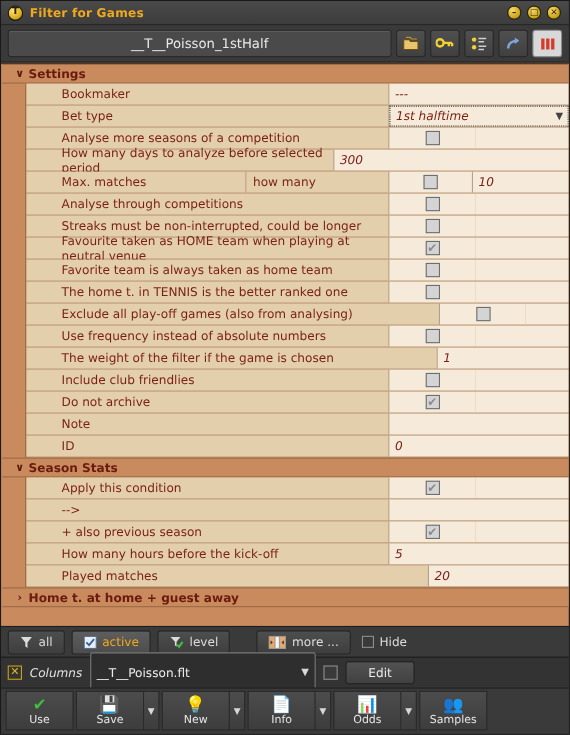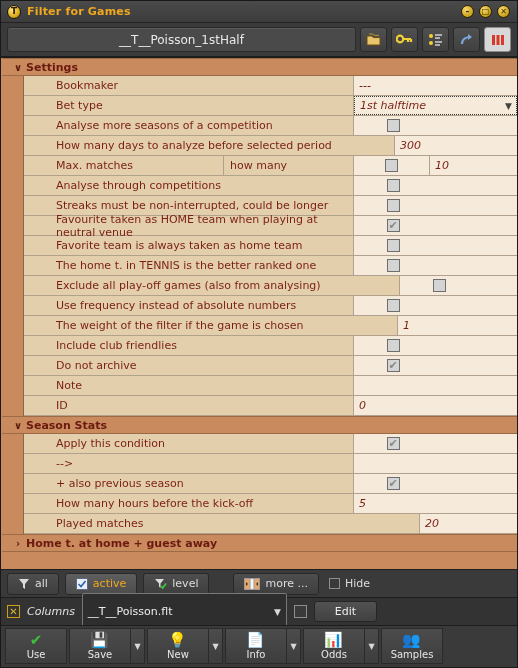--- a/index.html
+++ b/index.html
@@ -302,21 +302,21 @@
           </div>
         </div>
         <div class="row">
           <div class="cell c-label" style="width:330px">Analyse more seasons of a competition</div>
           <div class="cell c-chk" style="width:78px;border-right:none">
             <span class="cb"></span>
           </div>
           <div class="cell c-blank"></div>
         </div>
         <div class="row">
-          <div class="cell c-label" style="width:371px">How many days to analyze before selected period</div>
+          <div class="cell c-label" style="width:280px">How many days to analyze before selected period</div>
           <div class="cell c-val">300</div>
         </div>
         <div class="row">
           <div class="cell c-label" style="width:200px">Max. matches</div>
           <div class="cell c-sub" style="width:130px">how many</div>
           <div class="cell c-chk" style="width:76px">
             <span class="cb"></span>
           </div>
           <div class="cell c-val">10</div>
         </div>
@@ -415,21 +415,21 @@
           <div class="cell c-chk" style="width:78px;border-right:none">
             <span class="cb">✔</span>
           </div>
           <div class="cell c-blank"></div>
         </div>
         <div class="row">
           <div class="cell c-label" style="width:330px">How many hours before the kick-off</div>
           <div class="cell c-val">5</div>
         </div>
         <div class="row">
-          <div class="cell c-label" style="width:396px">Played matches</div>
+          <div class="cell c-label" style="width:366px">Played matches</div>
           <div class="cell c-val">20</div>
         </div>
         <div class="section-head">
           <span class="chev">›</span>
           <span class="sh-label">Home t. at home + guest away</span>
         </div>
       </div>
   </div>
 
   <div class="filter-bar">

